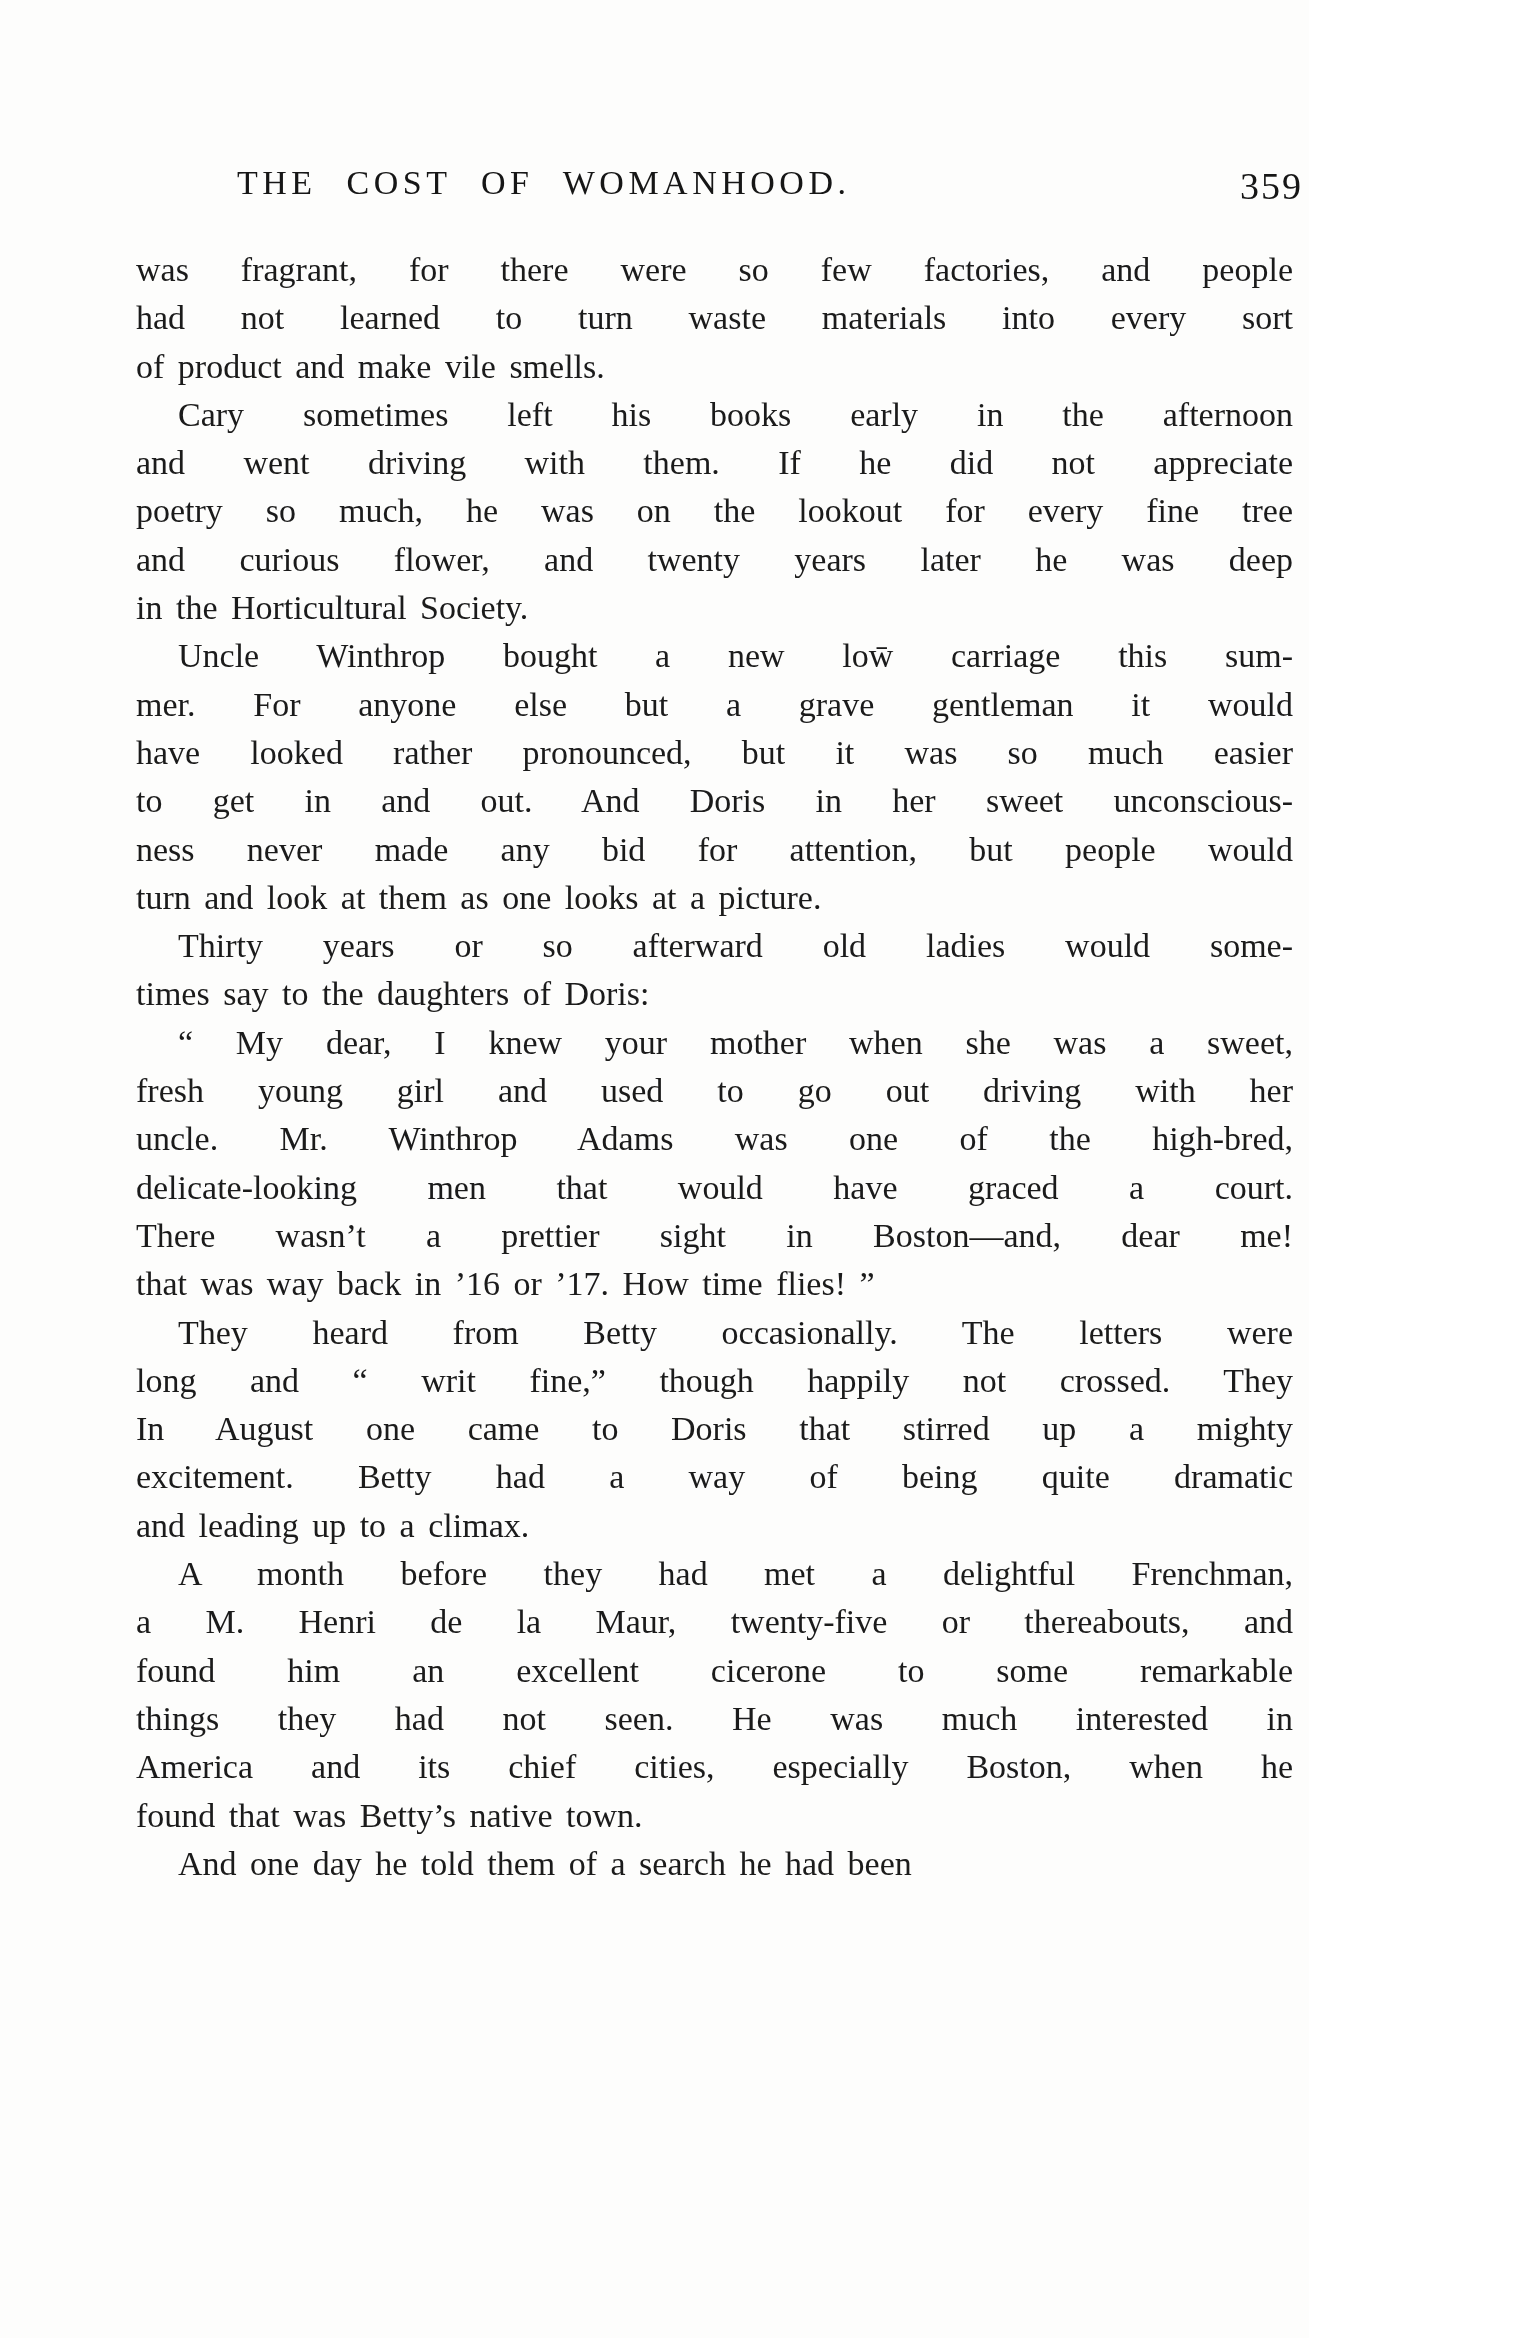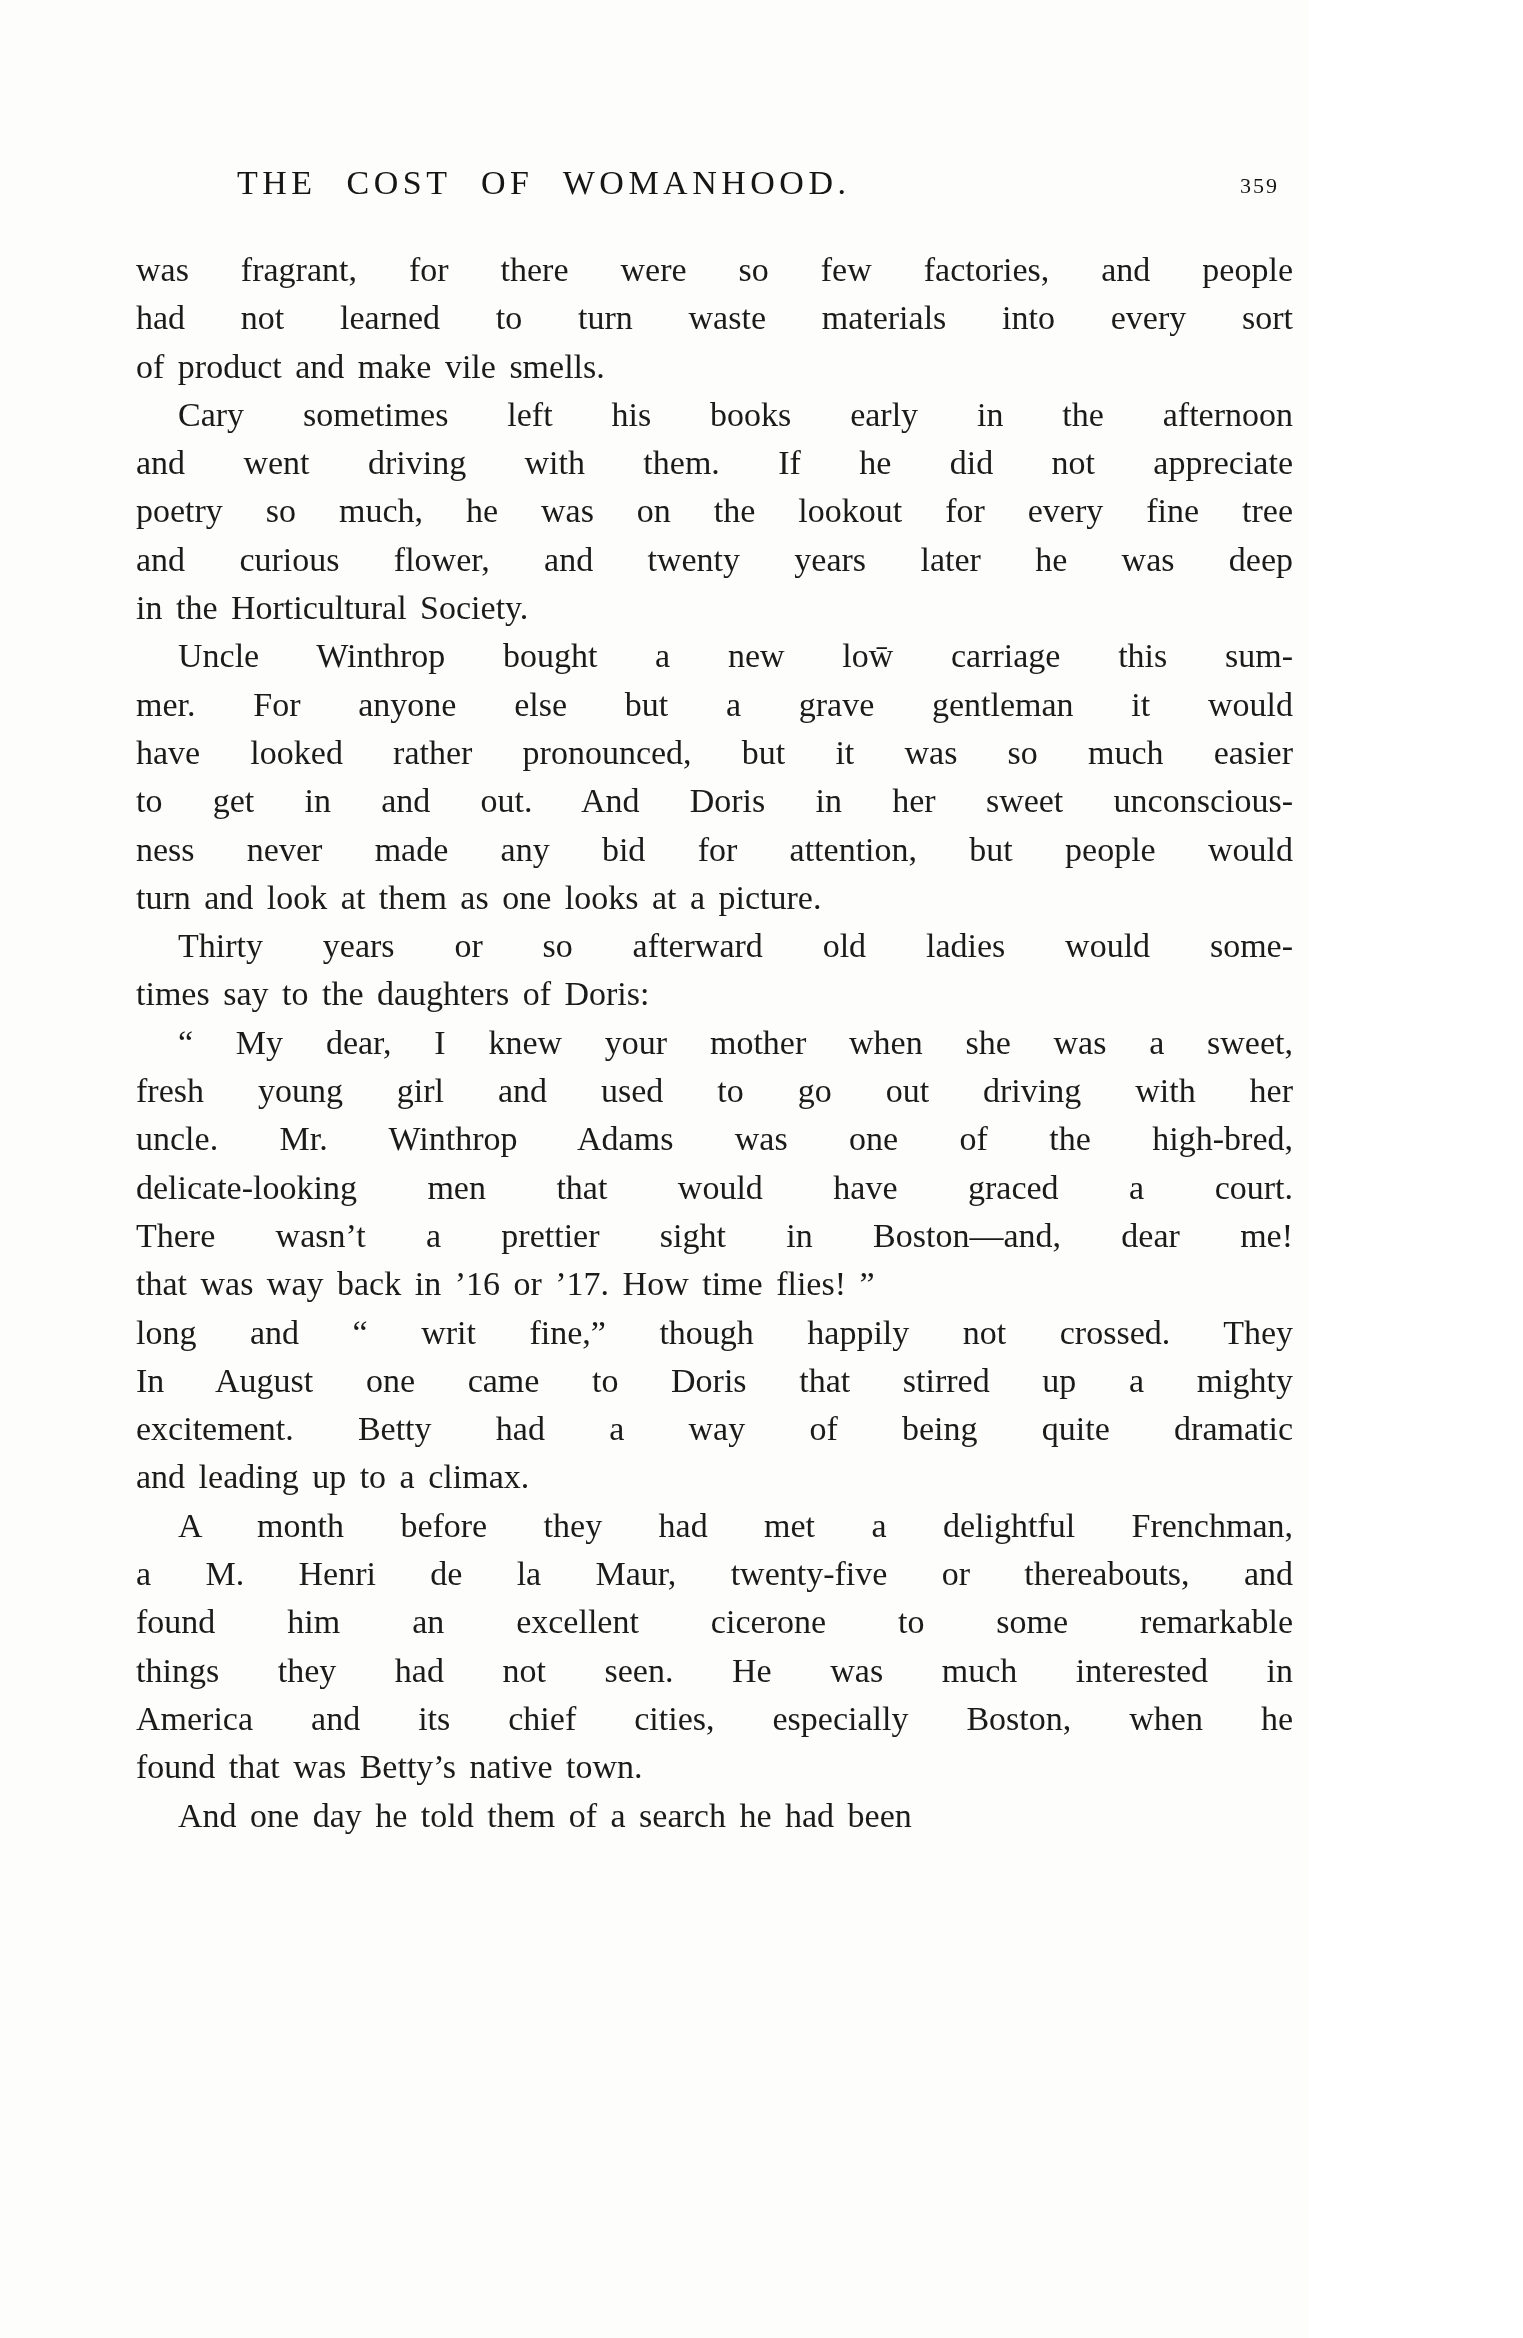--- a/index.html
+++ b/index.html
@@ -24,21 +24,21 @@
     line-height: 38px;
     letter-spacing: 4.5px;
     word-spacing: 17px;
     color: #161616;
     white-space: nowrap;
   }
   .page-number {
     position: absolute;
     top: 167px;
     left: 1240px;
-    font-size: 22px;
+    font-size: 38px;
     line-height: 38px;
     letter-spacing: 2px;
     color: #161616;
     text-align: center;
   }
   .text-block {
     position: absolute;
     top: 246px;
     left: 136px;
     width: 1157px;
@@ -89,20 +89,21 @@
       <div class="line">ness never made any bid for attention, but people would</div>
       <div class="line end">turn and look at them as one looks at a picture.</div>
       <div class="line indent">Thirty years or so afterward old ladies would some-</div>
       <div class="line end">times say to the daughters of Doris:</div>
       <div class="line indent">“ My dear, I knew your mother when she was a sweet,</div>
       <div class="line">fresh young girl and used to go out driving with her</div>
       <div class="line">uncle.  Mr. Winthrop Adams was one of the high-bred,</div>
       <div class="line">delicate-looking men that would have graced a court.</div>
       <div class="line">There wasn’t a prettier sight in Boston—and, dear me!</div>
       <div class="line end">that was way back in ’16 or ’17.  How time flies! ”</div>
+      <div class="line indent">They heard from Betty occasionally.  The letters were</div>
       <div class="line">long and “ writ fine,” though happily not crossed.  They</div>
       <div class="line">In August one came to Doris that stirred up a mighty</div>
       <div class="line">excitement.  Betty had a way of being quite dramatic</div>
       <div class="line end">and leading up to a climax.</div>
       <div class="line indent">A month before they had met a delightful Frenchman,</div>
       <div class="line">a M. Henri de la Maur, twenty-five or thereabouts, and</div>
       <div class="line">found him an excellent cicerone to some remarkable</div>
       <div class="line">things they had not seen.  He was much interested in</div>
       <div class="line">America and its chief cities, especially Boston, when he</div>
       <div class="line end">found that was Betty’s native town.</div>

